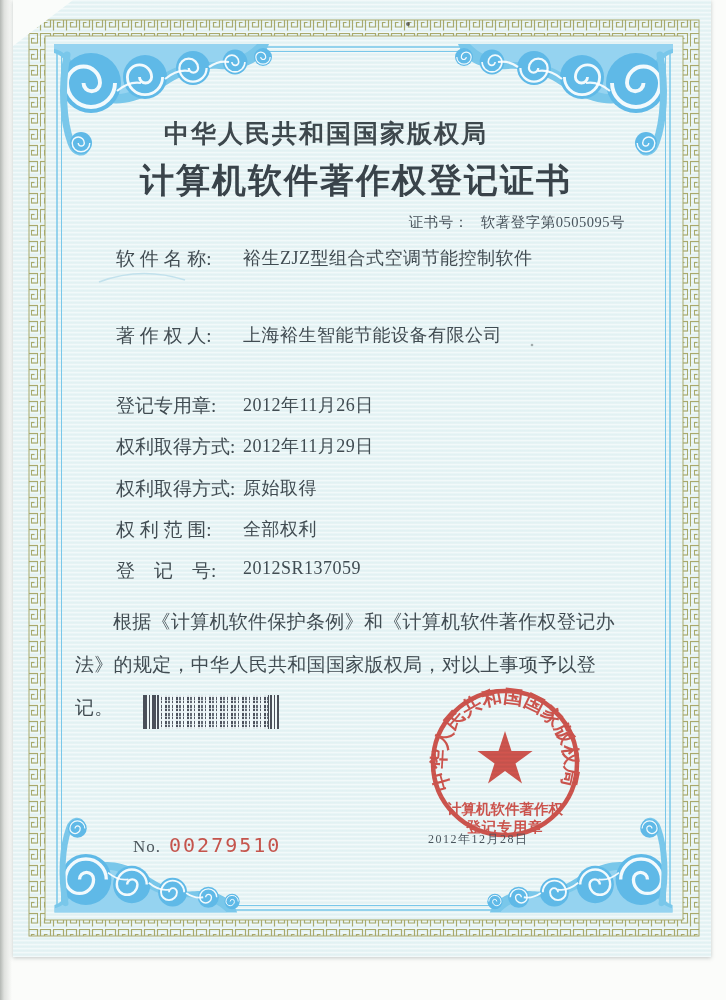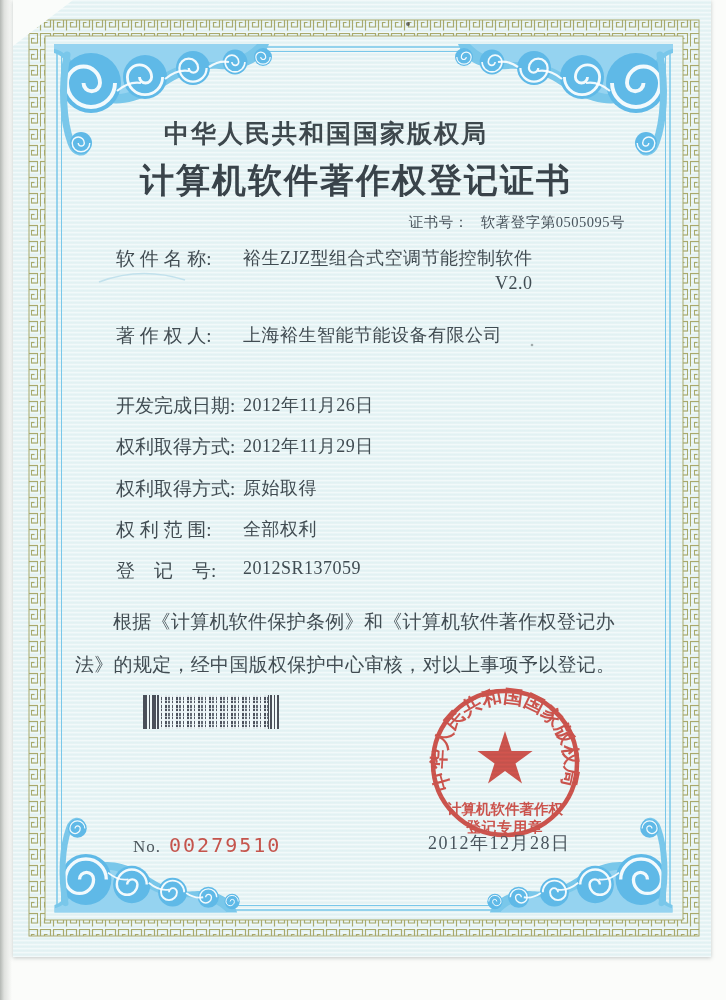--- a/index.html
+++ b/index.html
@@ -56,21 +56,21 @@
   .barcode{
     position:absolute;left:130px;top:695px;width:136px;height:34px;
     background:
       linear-gradient(90deg,#4a4f59 0 4px,#eef6f7 4px 6px,#4a4f59 6px 7px,#eef6f7 7px 9px,#4a4f59 9px 13px,#eef6f7 13px 14px,#4a4f59 14px 16px,rgba(0,0,0,0) 16px),
       linear-gradient(270deg,#4a4f59 0 2px,#eef6f7 2px 4px,#4a4f59 4px 5px,#eef6f7 5px 7px,#4a4f59 7px 9px,#eef6f7 9px 10px,#4a4f59 10px 11px,rgba(0,0,0,0) 11px),
       repeating-linear-gradient(0deg,rgba(238,246,248,.9) 0 2px,rgba(0,0,0,0) 2px 4px,rgba(238,246,248,.65) 4px 5px,rgba(0,0,0,0) 5px 8px),
       repeating-linear-gradient(90deg,rgba(68,73,85,.95) 0 2px,rgba(240,248,250,.9) 2px 3px,rgba(68,73,85,.8) 3px 5px,rgba(240,248,250,.9) 5px 7px,rgba(68,73,85,.9) 7px 8px,rgba(240,248,250,.95) 8px 11px);
   }
   .seal{position:absolute;left:397px;top:670px;mix-blend-mode:multiply;opacity:.93;}
   .issue-date{
-    position:absolute;left:415px;top:831px;font-size:18px;letter-spacing:1.5px;
+    position:absolute;left:415px;top:831px;font-size:12px;letter-spacing:1.5px;
     color:#49545c;
   }
   .serial{position:absolute;left:120px;top:833px;font-size:17px;}
   .serial-prefix{color:#4d565c;letter-spacing:1px;}
   .serial-number{
     color:#c5544c;letter-spacing:2px;margin-left:8px;
     font-family:"DejaVu Sans Mono","Liberation Mono",monospace;font-size:20px;
   }
 </style>
 </head>
@@ -135,48 +135,48 @@
 
     <div class="content">
       <div class="authority">中华人民共和国国家版权局</div>
       <div class="cert-title">计算机软件著作权登记证书</div>
 
       <div class="cert-no">
         <span>证书号：</span><span class="val">软著登字第0505095号</span>
       </div>
 
       <div class="field-row" style="top:246px">
-        <span class="flabel">软 件 名 称:</span><span class="fvalue"><span class="vline">裕生ZJZ型组合式空调节能控制软件</span><span class="vline">V2.0</span></span>
+        <span class="flabel">软 件 名 称:</span><span class="fvalue"><span class="vline">裕生ZJZ型组合式空调节能控制软件</span></span>
       </div>
 
       <div class="field-row" style="top:323px">
         <span class="flabel">著 作 权 人:</span><span class="fvalue">上海裕生智能节能设备有限公司</span>
       </div>
 
       <div class="field-row" style="top:393px">
-        <span class="flabel">开发完成日期:</span><span class="fvalue">2012年11月26日</span>
+        <span class="flabel">登记专用章:</span><span class="fvalue">2012年11月26日</span>
       </div>
 
       <div class="field-row" style="top:434px">
         <span class="flabel">权利取得方式:</span><span class="fvalue">2012年11月29日</span>
       </div>
 
       <div class="field-row" style="top:517px">
         <span class="flabel">权 利 范 围:</span><span class="fvalue">全部权利</span>
       </div>
 
       <div class="field-row" style="top:476px">
         <span class="flabel">权利取得方式:</span><span class="fvalue">原始取得</span>
       </div>
 
       <div class="field-row" style="top:558px">
         <span class="flabel">登　记　号:</span><span class="fvalue">2012SR137059</span>
       </div>
 
-      <p class="statement">根据《计算机软件保护条例》和《计算机软件著作权登记办法》的规定，经中国版权保护中心审核，对以上事项予以登记。</p>
+      <p class="statement">根据《计算机软件保护条例》和《计算机软件著作权登记办法》的规定，中华人民共和国国家版权局，对以上事项予以登记。</p>
 
       <div class="barcode"></div>
 
       <svg class="seal" width="190" height="190" viewBox="0 0 190 190" xmlns="http://www.w3.org/2000/svg">
         <circle cx="95" cy="93" r="72" fill="none" stroke="#dc4a42" stroke-width="4.5"></circle>
         <polygon fill="#dc4a42" points="95,61 101.5,81.1 122.6,81 105.5,93.4 112,113.5 95,101 78,113.5 84.5,93.4 67.4,81 88.5,81.1"></polygon>
         <path id="sealArc" d="M40.6,118.4 A60,60 0 1 1 149.4,118.4" fill="none"></path>
         <text font-size="19" font-weight="bold" fill="#dc4a42">
           <textPath href="#sealArc" textLength="236" lengthAdjust="spacingAndGlyphs">中华人民共和国国家版权局</textPath>
         </text>

